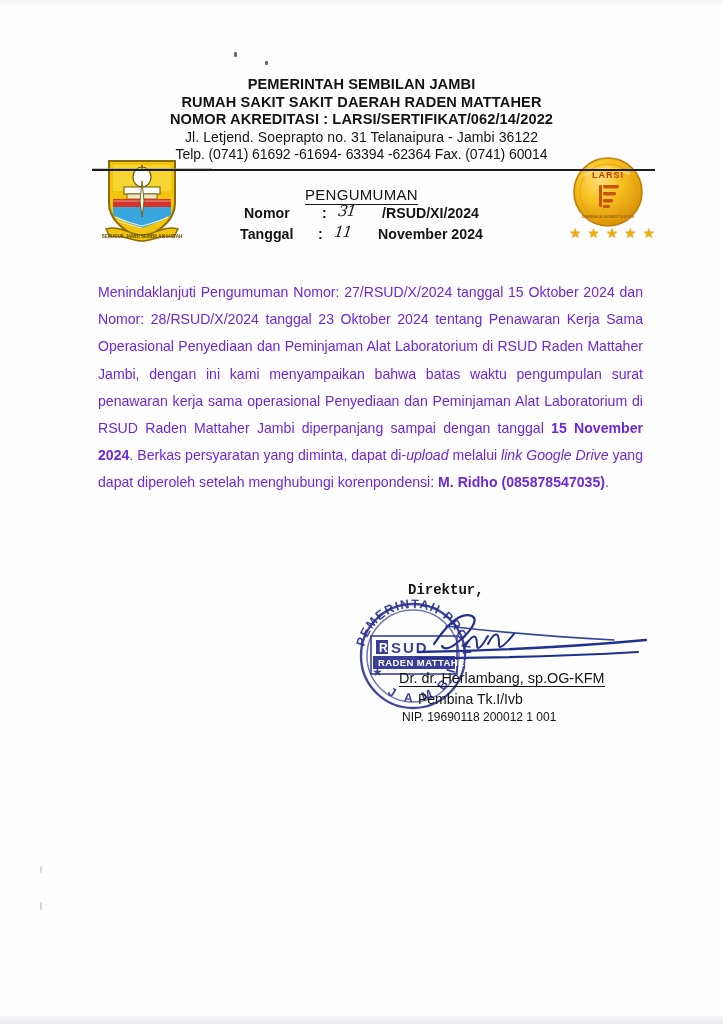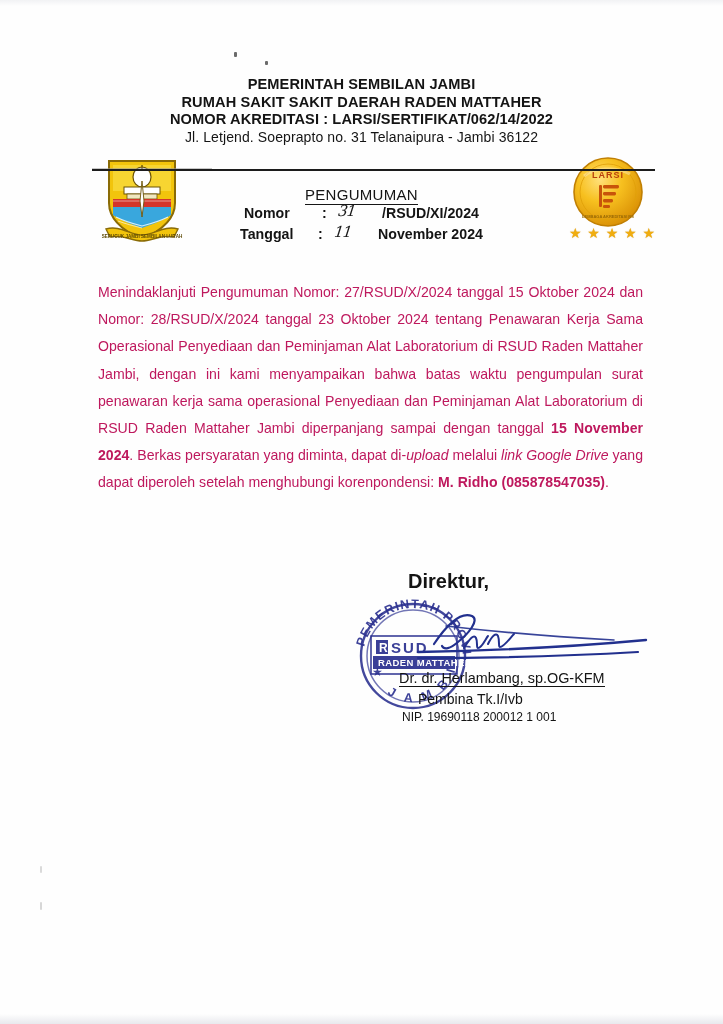--- a/index.html
+++ b/index.html
@@ -165,39 +165,40 @@
   
   #body-text {
     position: absolute;
     left: 98px;
     width: 545px;
     top: 279px;
     font-size: 14.1px;
     line-height: 27.2px;
     text-align: justify;
     text-justify: inter-word;
-    color: #be185d;
+    color: #6d28d9;
   }
   #body-text b { font-weight: bold; }
   #body-text i { font-style: italic; }
 
   
   #sign-block {
     position: absolute;
     left: 340px;
     top: 560px;
     width: 320px;
     height: 165px;
   }
   #sign-direktur {
     position: absolute;
     left: 68px;
-    top: 10px;
+    top: 22px;
     font-weight: bold;
-    font-size: 20px;
+    font-size: 14px;
+    font-family: Liberation Mono, monospace;
   }
   #sign-name {
     position: absolute;
     left: 59px;
     top: 110px;
     font-weight: normal;
     font-size: 14.4px;
     white-space: nowrap;
     border-bottom: 1.6px solid #141414;
     padding-bottom: 0px;
@@ -273,20 +274,21 @@
         <path d="M6 74 C20 70 30 80 42 80 C54 80 64 70 78 74 L74 82 C62 79 52 86 42 86 C32 86 22 79 10 82 Z" fill="#f2c40c" stroke="#8a6b06" stroke-width="1.4"></path>
         <text x="42" y="83" font-size="4.6" text-anchor="middle" fill="#5d4904" font-family="'Liberation Sans', sans-serif" font-weight="bold">SEPUCUK JAMBI SEMBILAN LURAH</text>
       </svg>
     </div>
 
     <div class="lh-center">
       <div class="lh-line1">PEMERINTAH SEMBILAN JAMBI</div>
       <div class="lh-line2">RUMAH SAKIT SAKIT DAERAH RADEN MATTAHER</div>
       <div class="lh-line3">NOMOR AKREDITASI : LARSI/SERTIFIKAT/062/14/2022</div>
       <div class="lh-line4">Jl. Letjend. Soeprapto no. 31 Telanaipura -  Jambi 36122</div>
+      <div class="lh-line5">Telp. (0741)  61692 -61694- 63394 -62364 Fax. (0741) 60014</div>
     </div>
 
     <div id="larsi">
       <svg viewBox="0 0 72 72" width="72" height="72">
         <defs>
           <radialGradient id="goldg" cx="38%" cy="32%" r="72%">
             <stop offset="0%" stop-color="#ffe07a"></stop>
             <stop offset="45%" stop-color="#f7c01f"></stop>
             <stop offset="100%" stop-color="#d98f05"></stop>
           </radialGradient>

